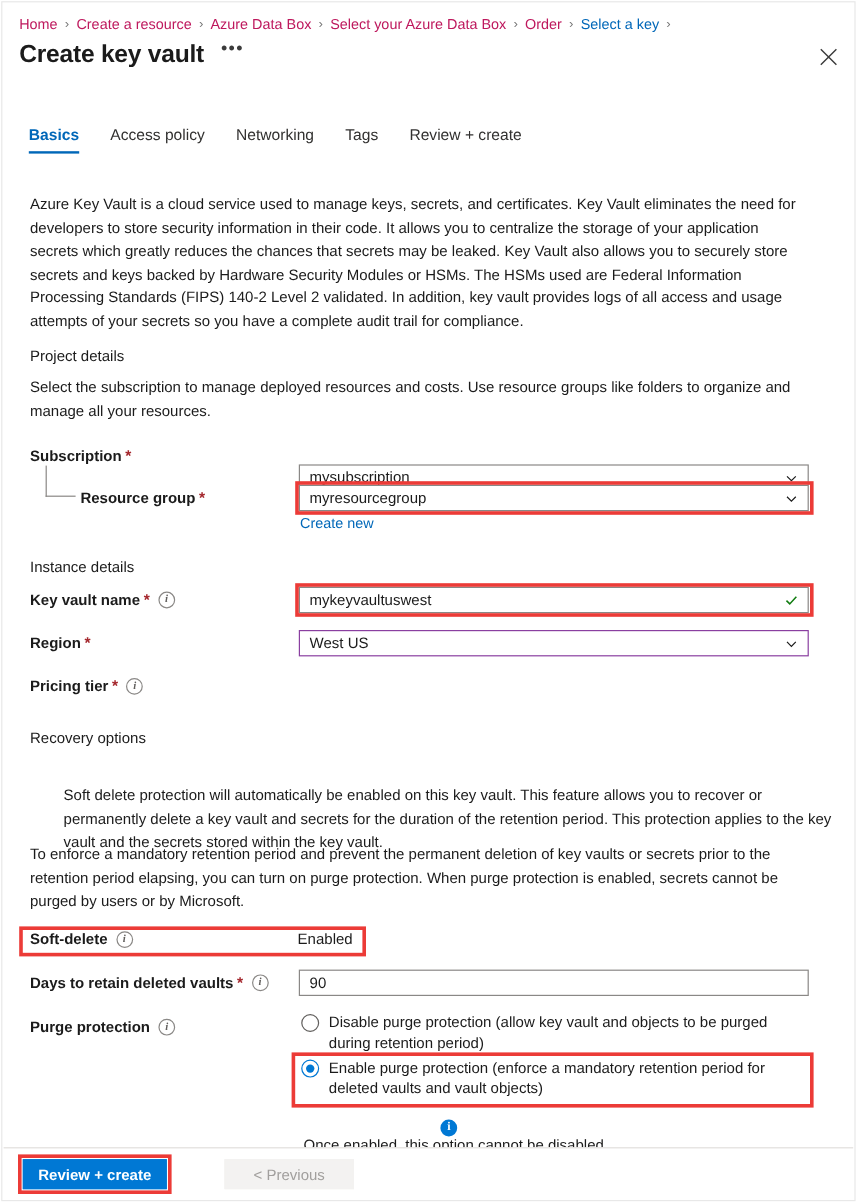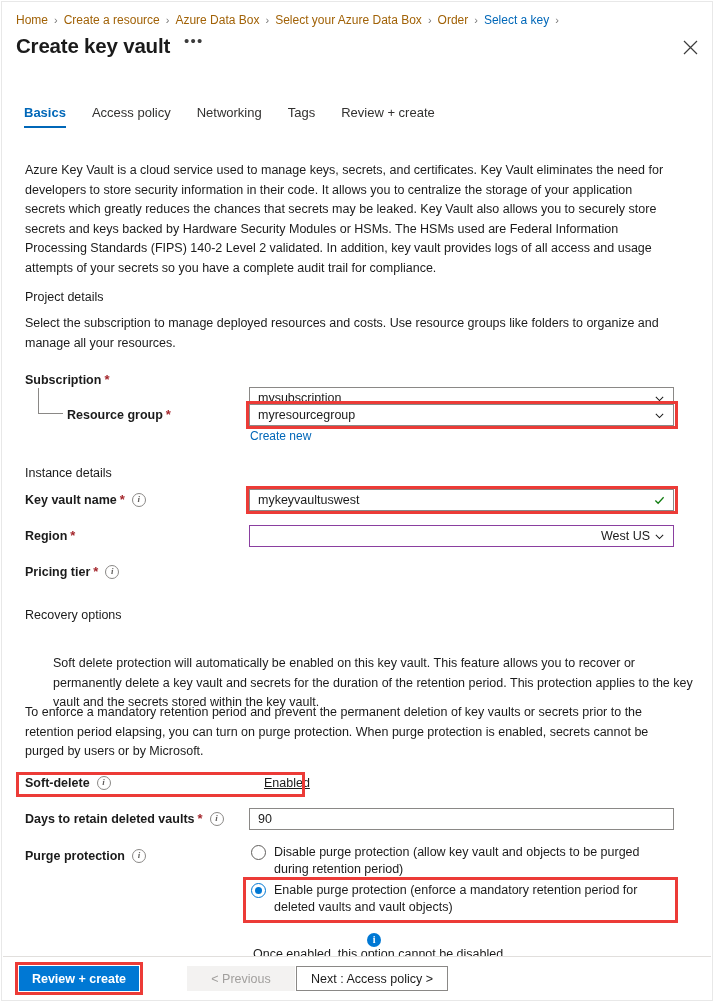--- a/index.html
+++ b/index.html
@@ -30,21 +30,21 @@
   
   .breadcrumb {
     position: absolute;
     left: 14px; top: 11px;
     display: flex;
     align-items: center;
     font-size: 12px;
     white-space: nowrap;
   }
   .crumb {
-    color: #a16207;
+    color: #be185d;
     cursor: pointer;
   }
   .crumb.last { color: #0067b8; }
   .crumb-sep {
     color: #767676;
     margin: 0 6px;
     font-size: 11px;
   }
 
   
@@ -393,42 +393,42 @@
     <svg class="chev" viewBox="0 0 12 12">
       <path d="M1.5 6 L4.5 9 L10.5 2.5" stroke="#107c10" stroke-width="1.4" fill="none"></path>
     </svg>
   </div>
   <div class="redbox" style="left:244px; top:484px; width:432px; height:28px;"></div>
 
   <div class="flabel" style="left:23px; top:527px;">
     <span>Region</span>
     <span class="req">*</span>
   </div>
-  <div class="ctrl violet" style="top:523px;text-align:right;">
+  <div class="ctrl violet" style="top:523px;">
     <span class="val">West US</span>
     <svg class="chev" viewBox="0 0 12 12">
       <path d="M2 4.3 L6 8.3 L10 4.3" stroke="#1b1b1b" stroke-width="1.1" fill="none"></path>
     </svg>
   </div>
 
   <div class="flabel" style="left:23px; top:563px;">
     <span>Pricing tier</span>
     <span class="req">*</span>
     <span class="info-ico"></span>
   </div>
 
   <div class="abs section-head" style="left:23px; top:606px;">Recovery options</div>
   <div class="abs section-desc" style="left:23px; top:652px; width:652px;margin-left:28px;">Soft delete protection will automatically be enabled on this key vault. This feature allows you to recover or permanently delete a key vault and secrets for the duration of the retention period. This protection applies to the key vault and the secrets stored within the key vault.</div>
   <div class="abs section-desc" style="left:23px; top:701px; width:652px;">To enforce a mandatory retention period and prevent the permanent deletion of key vaults or secrets prior to the retention period elapsing, you can turn on purge protection. When purge protection is enabled, secrets cannot be purged by users or by Microsoft.</div>
 
   <div class="flabel" style="left:23px; top:774px;">
     <span>Soft-delete</span>
     <span class="info-ico"></span>
   </div>
-  <div class="abs" style="left:262px; top:774px; font-size:12.5px;text-decoration:underline;">Enabled</div>
+  <div class="abs" style="left:246px; top:774px; font-size:12.5px;">Enabled</div>
   <div class="redbox" style="left:14px; top:770px; width:289px; height:25px;"></div>
 
   <div class="flabel" style="left:23px; top:810px;">
     <span>Days to retain deleted vaults</span>
     <span class="req">*</span>
     <span class="info-ico"></span>
   </div>
   <div class="ctrl" style="top:806px;">
     <span class="val">90</span>
   </div>
@@ -451,16 +451,15 @@
 
   <div class="note-row" style="left:251px; top:931px;">
     <span class="note-ico"></span>
     <span>Once enabled, this option cannot be disabled</span>
   </div>
 
   <div class="footer">
     <div class="btn btn-primary" style="left:16px; top:9px; width:120px;">Review + create</div>
     <div class="redbox" style="left:12px; top:5px; width:128px; height:33px;"></div>
     <div class="btn btn-disabled" style="left:184px; top:9px; width:108px;">&lt; Previous</div>
-    <div class="btn btn-default" style="left:293px; top:9px; width:152px;">Next : Access policy &gt;</div>
   </div>
 
 </div>
 
 </body></html>

